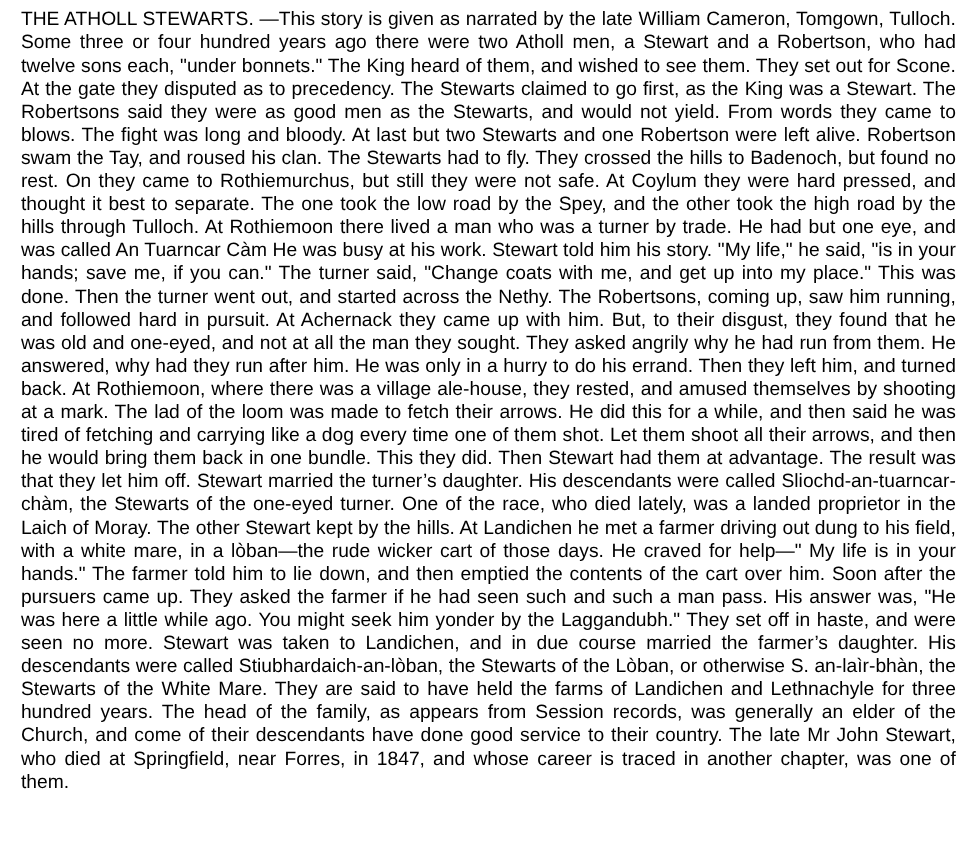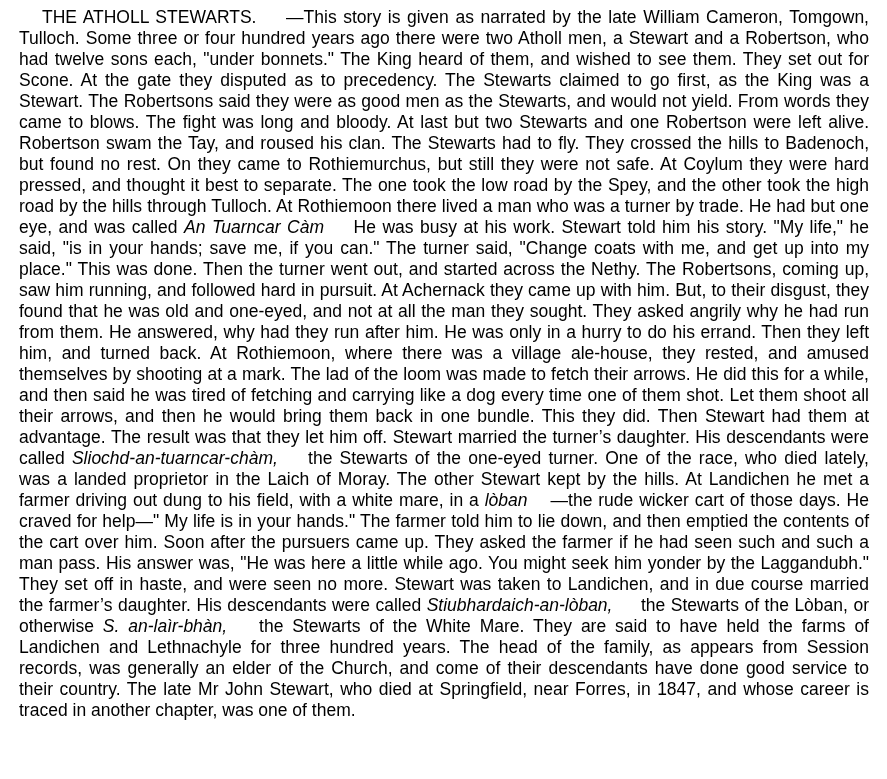--- a/index.html
+++ b/index.html
@@ -18,21 +18,21 @@
   .article {
     margin: 0;
     font-family: "Liberation Sans", sans-serif;
     font-size: 17.5px;
     line-height: 21px;
     font-weight: 400;
     color: #000000;
     text-align: justify;
     text-justify: inter-word;
   }
-  .article span.normal { font-style: normal; margin-left: 23px; }
-  .article span.italic { font-style: italic; }
+  .article span.normal { font-style: normal; }
+  .article span.italic { }
 </style>
 </head>
 <body style="background: rgb(255, 255, 255);">
 
 <div class="page">
   <p class="article" style="color: rgb(0, 0, 0);"><span class="normal">THE ATHOLL STEWARTS.</span><span class="normal"> —This story is given as narrated by the late William Cameron, Tomgown, Tulloch. Some three or four hundred years ago there were two Atholl men, a Stewart and a Robertson, who had twelve sons each, "under bonnets." The King heard of them, and wished to see them. They set out for Scone. At the gate they disputed as to precedency. The Stewarts claimed to go first, as the King was a Stewart. The Robertsons said they were as good men as the Stewarts, and would not yield. From words they came to blows. The fight was long and bloody. At last but two Stewarts and one Robertson were left alive. Robertson swam the Tay, and roused his clan. The Stewarts had to fly. They crossed the hills to Badenoch, but found no rest. On they came to Rothiemurchus, but still they were not safe. At Coylum they were hard pressed, and thought it best to separate. The one took the low road by the Spey, and the other took the high road by the hills through Tulloch. At Rothiemoon there lived a man who was a turner by trade. He had but one eye, and was called </span><span class="italic">An Tuarncar Càm</span><span class="normal"> He was busy at his work. Stewart told him his story. "My life," he said, "is in your hands; save me, if you can." The turner said, "Change coats with me, and get up into my place." This was done. Then the turner went out, and started across the Nethy. The Robertsons, coming up, saw him running, and followed hard in pursuit. At Achernack they came up with him. But, to their disgust, they found that he was old and one-eyed, and not at all the man they sought. They asked angrily why he had run from them. He answered, why had they run after him. He was only in a hurry to do his errand. Then they left him, and turned back. At Rothiemoon, where there was a village ale-house, they rested, and amused themselves by shooting at a mark. The lad of the loom was made to fetch their arrows. He did this for a while, and then said he was tired of fetching and carrying like a dog every time one of them shot. Let them shoot all their arrows, and then he would bring them back in one bundle. This they did. Then Stewart had them at advantage. The result was that they let him off. Stewart married the turner’s daughter. His descendants were called </span><span class="italic">Sliochd-an-tuarncar-chàm,</span><span class="normal"> the Stewarts of the one-eyed turner. One of the race, who died lately, was a landed proprietor in the Laich of Moray. The other Stewart kept by the hills. At Landichen he met a farmer driving out dung to his field, with a white mare, in a </span><span class="italic">lòban</span><span class="normal">—the rude wicker cart of those days. He craved for help—" My life is in your hands." The farmer told him to lie down, and then emptied the contents of the cart over him. Soon after the pursuers came up. They asked the farmer if he had seen such and such a man pass. His answer was, "He was here a little while ago. You might seek him yonder by the Laggandubh." They set off in haste, and were seen no more. Stewart was taken to Landichen, and in due course married the farmer’s daughter. His descendants were called </span><span class="italic">Stiubhardaich-an-lòban,</span><span class="normal"> the Stewarts of the Lòban, or otherwise </span><span class="italic">S. an-laìr-bhàn,</span><span class="normal"> the Stewarts of the White Mare. They are said to have held the farms of Landichen and Lethnachyle for three hundred years. The head of the family, as appears from Session records, was generally an elder of the Church, and come of their descendants have done good service to their country. The late Mr John Stewart, who died at Springfield, near Forres, in 1847, and whose career is traced in another chapter, was one of them.</span></p>
 </div>
 
 </body></html>

